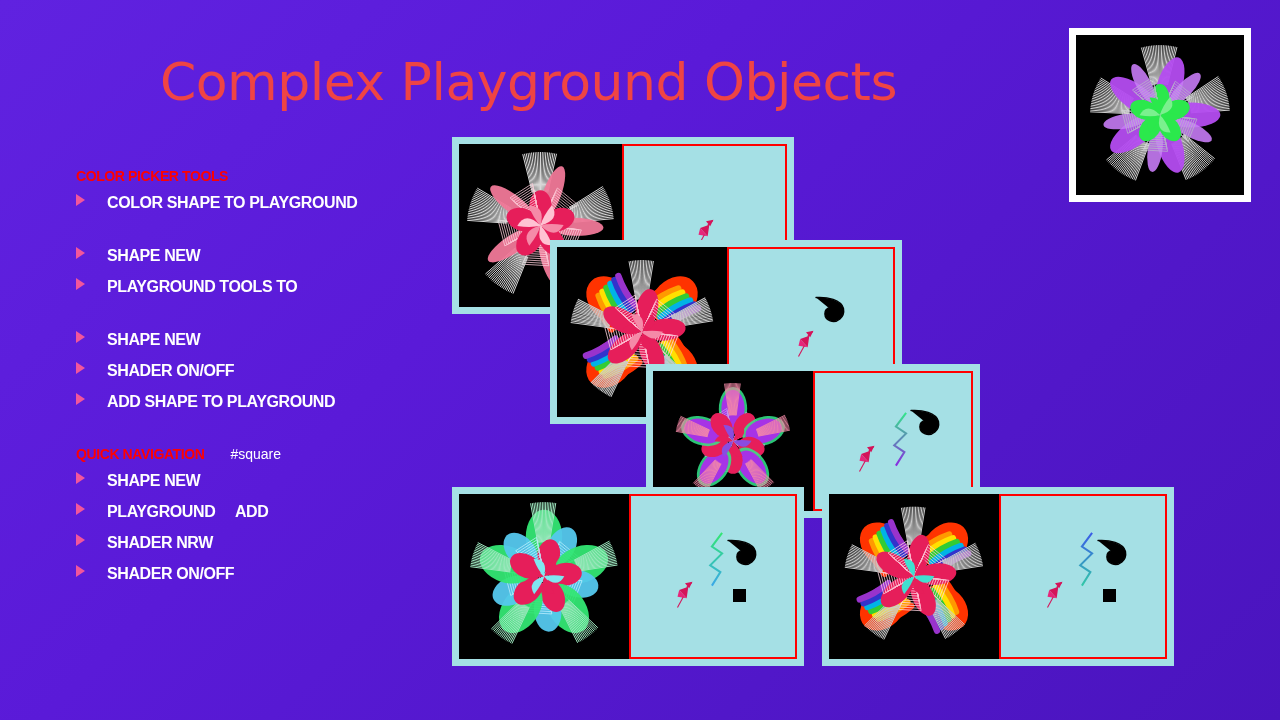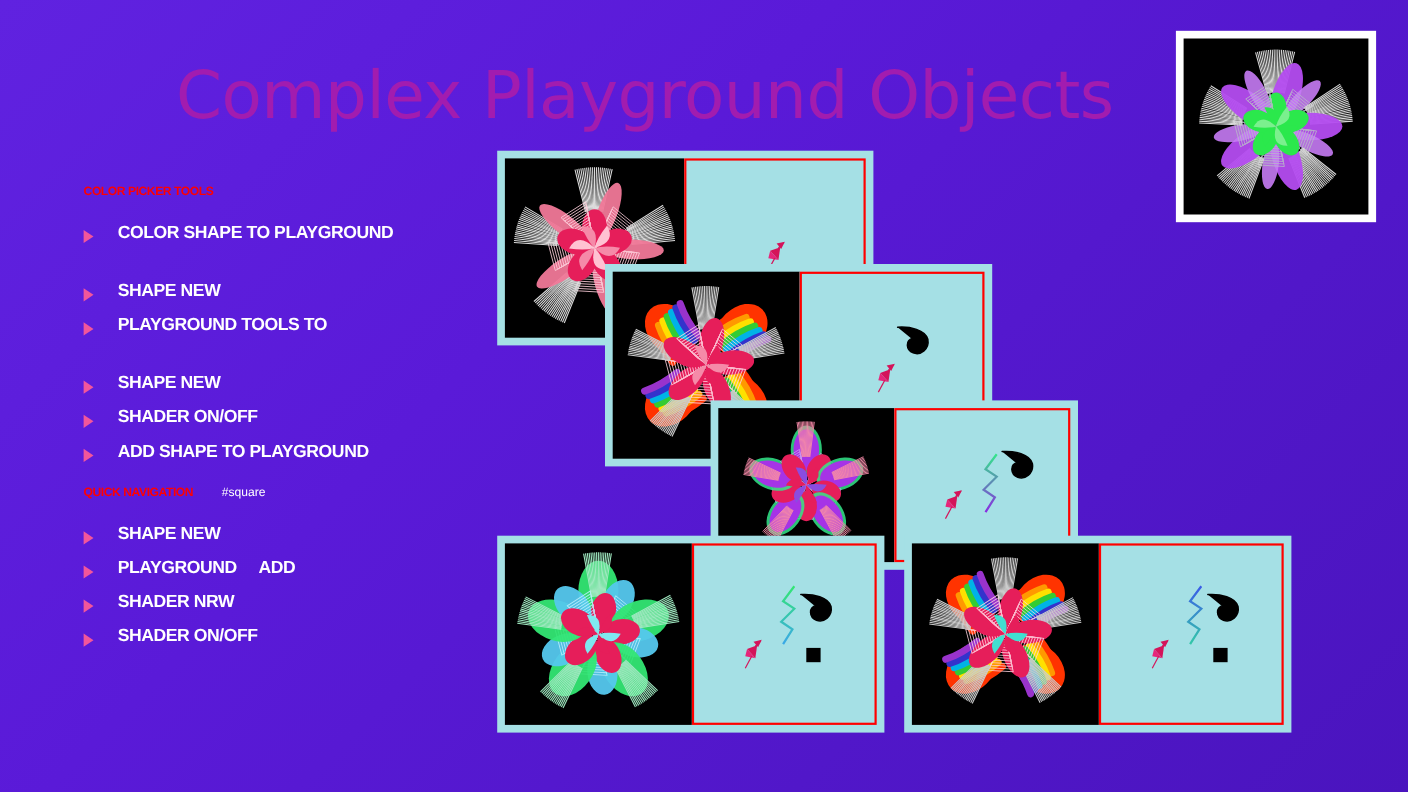--- a/index.html
+++ b/index.html
@@ -7,39 +7,39 @@
   html,body { width:1280px; height:720px; overflow:hidden; }
   body {
     font-family:"Liberation Sans", sans-serif;
     background:linear-gradient(135deg,#6022E0 0%,#5A1AD8 38%,#5117C9 72%,#4A14BE 100%);
     position:relative;
   }
 
   
   #slide-title{
     position:absolute; left:160px; top:52px;
-    font-size:60px; font-weight:400; letter-spacing:-0.5px;
-    color:#a21caf; white-space:nowrap;
+    font-size:52px; font-weight:400; letter-spacing:-0.5px;
+    color:#ef4444; white-space:nowrap;
     font-family:"DejaVu Sans", sans-serif;
   }
 
   
   #outline { position:absolute; left:76px; top:168px; width:400px; }
   .group { margin-bottom:22px; }
   .group-heading{
-    color:#FF0000; font-size:11px; font-weight:bold;
+    color:#FF0000; font-size:14px; font-weight:bold;
     letter-spacing:-0.4px; margin-bottom:10px;
     font-family:"Liberation Sans", sans-serif;
     white-space:nowrap;
   }
   .group-heading .suffix{
     color:#FFFFFF; font-weight:normal; margin-left:26px; letter-spacing:0px;
   }
   .bullet-row{
-    display:flex; align-items:flex-end; height:31px;
+    display:flex; align-items:flex-start; height:31px;
   }
   .bullet-mark{
     width:0; height:0;
     border-left:9px solid #F2569B;
     border-top:6px solid transparent;
     border-bottom:6px solid transparent;
     margin-right:22px; flex:none;
   }
   .bullet-text{
     color:#FFFFFF; font-size:16px; font-weight:bold;

